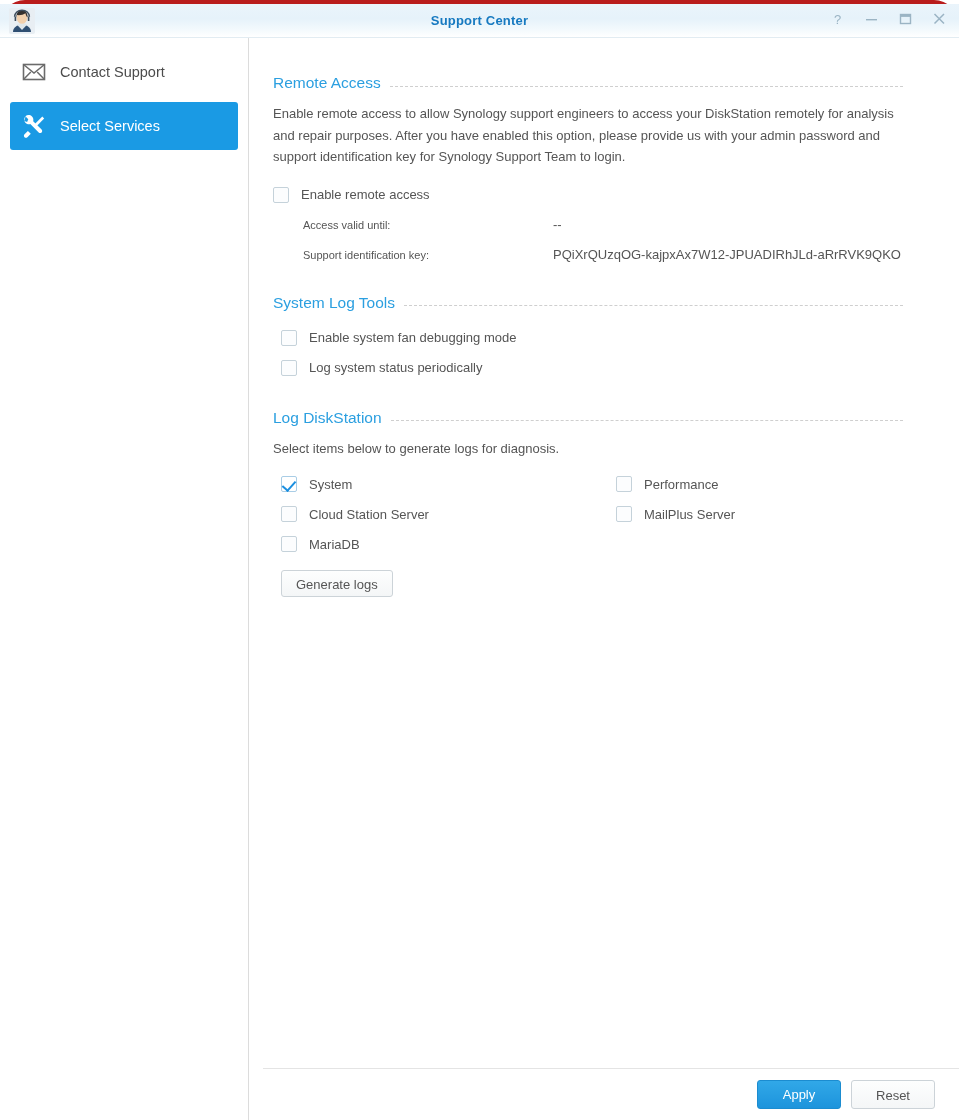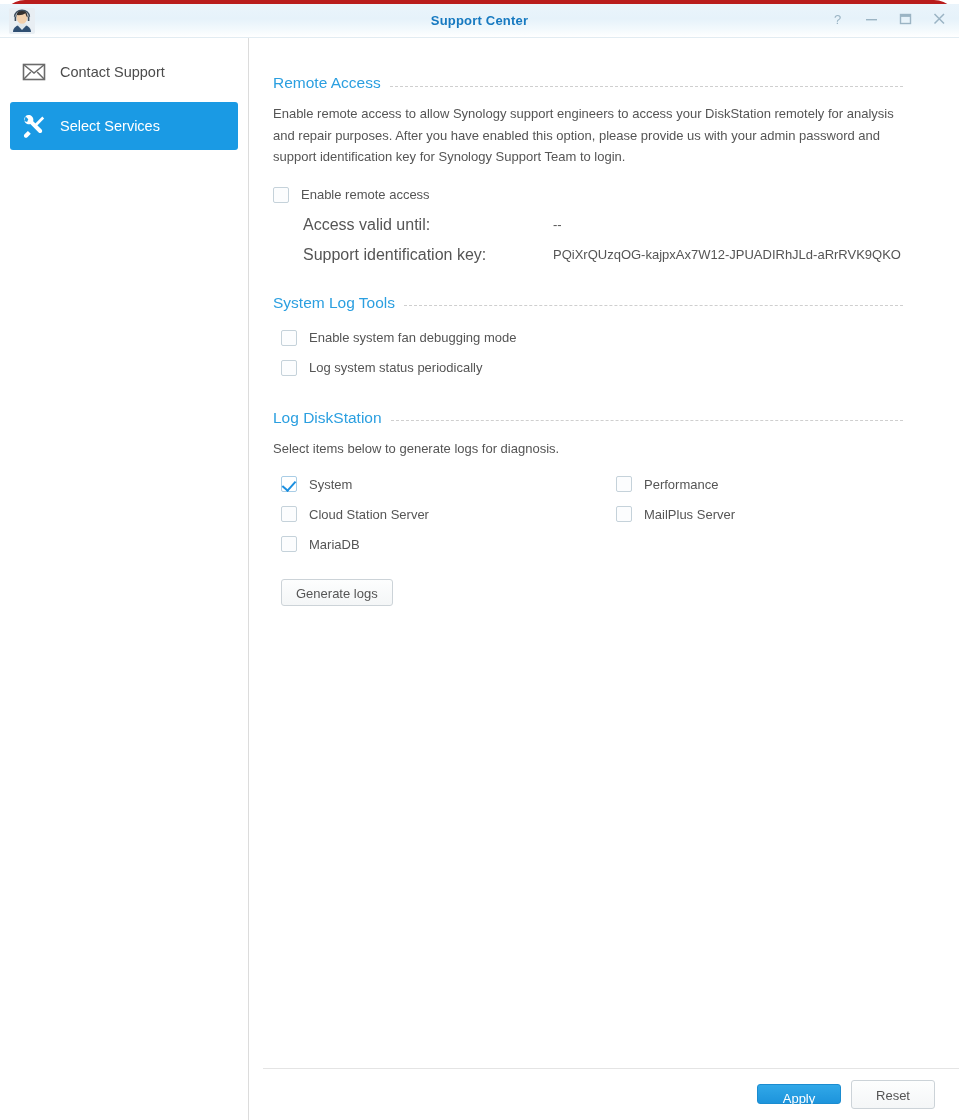--- a/index.html
+++ b/index.html
@@ -186,32 +186,32 @@
   
   .info-row {
     display: flex;
     align-items: center;
     height: 30px;
     padding-left: 30px;
   }
   .info-label {
     flex: 0 0 250px;
     color: #555555;
-    font-size: 16px;
+    font-size: 11px;
   }
   .info-value {
     color: #555555;
     font-size: 13px;
   }
 
   
   .cb-grid {
     display: grid;
     grid-template-columns: 335px 1fr;
-    margin-bottom: 11px;
+    margin-bottom: 2px;
   }
   .cb-grid .cb-row { padding-left: 8px; }
 
   
   .btn {
     font-family: "Liberation Sans", sans-serif;
     font-size: 13px;
     color: #555555;
     background: linear-gradient(to bottom, #fdfefe 0%, #f4f6f7 100%);
     border: 1px solid #ccd3d8;
@@ -238,21 +238,21 @@
     content: "";
     position: absolute;
     left: 14px; right: 0; top: 0;
     height: 1px;
     background: #e4e4e4;
   }
   .btn-primary {
     background: linear-gradient(to bottom, #31a8e8 0%, #1d94dc 100%);
     border: 1px solid #1b8cd0;
     color: #ffffff;
-    height: 20px;
+    height: 29px;
     line-height: 27px;
     min-width: 84px;
     text-align: center;
     border-radius: 3px;
     font-size: 13px;
     padding: 0 14px;
     cursor: pointer;
     font-family: "Liberation Sans", sans-serif;
   }
   .btn-secondary {

